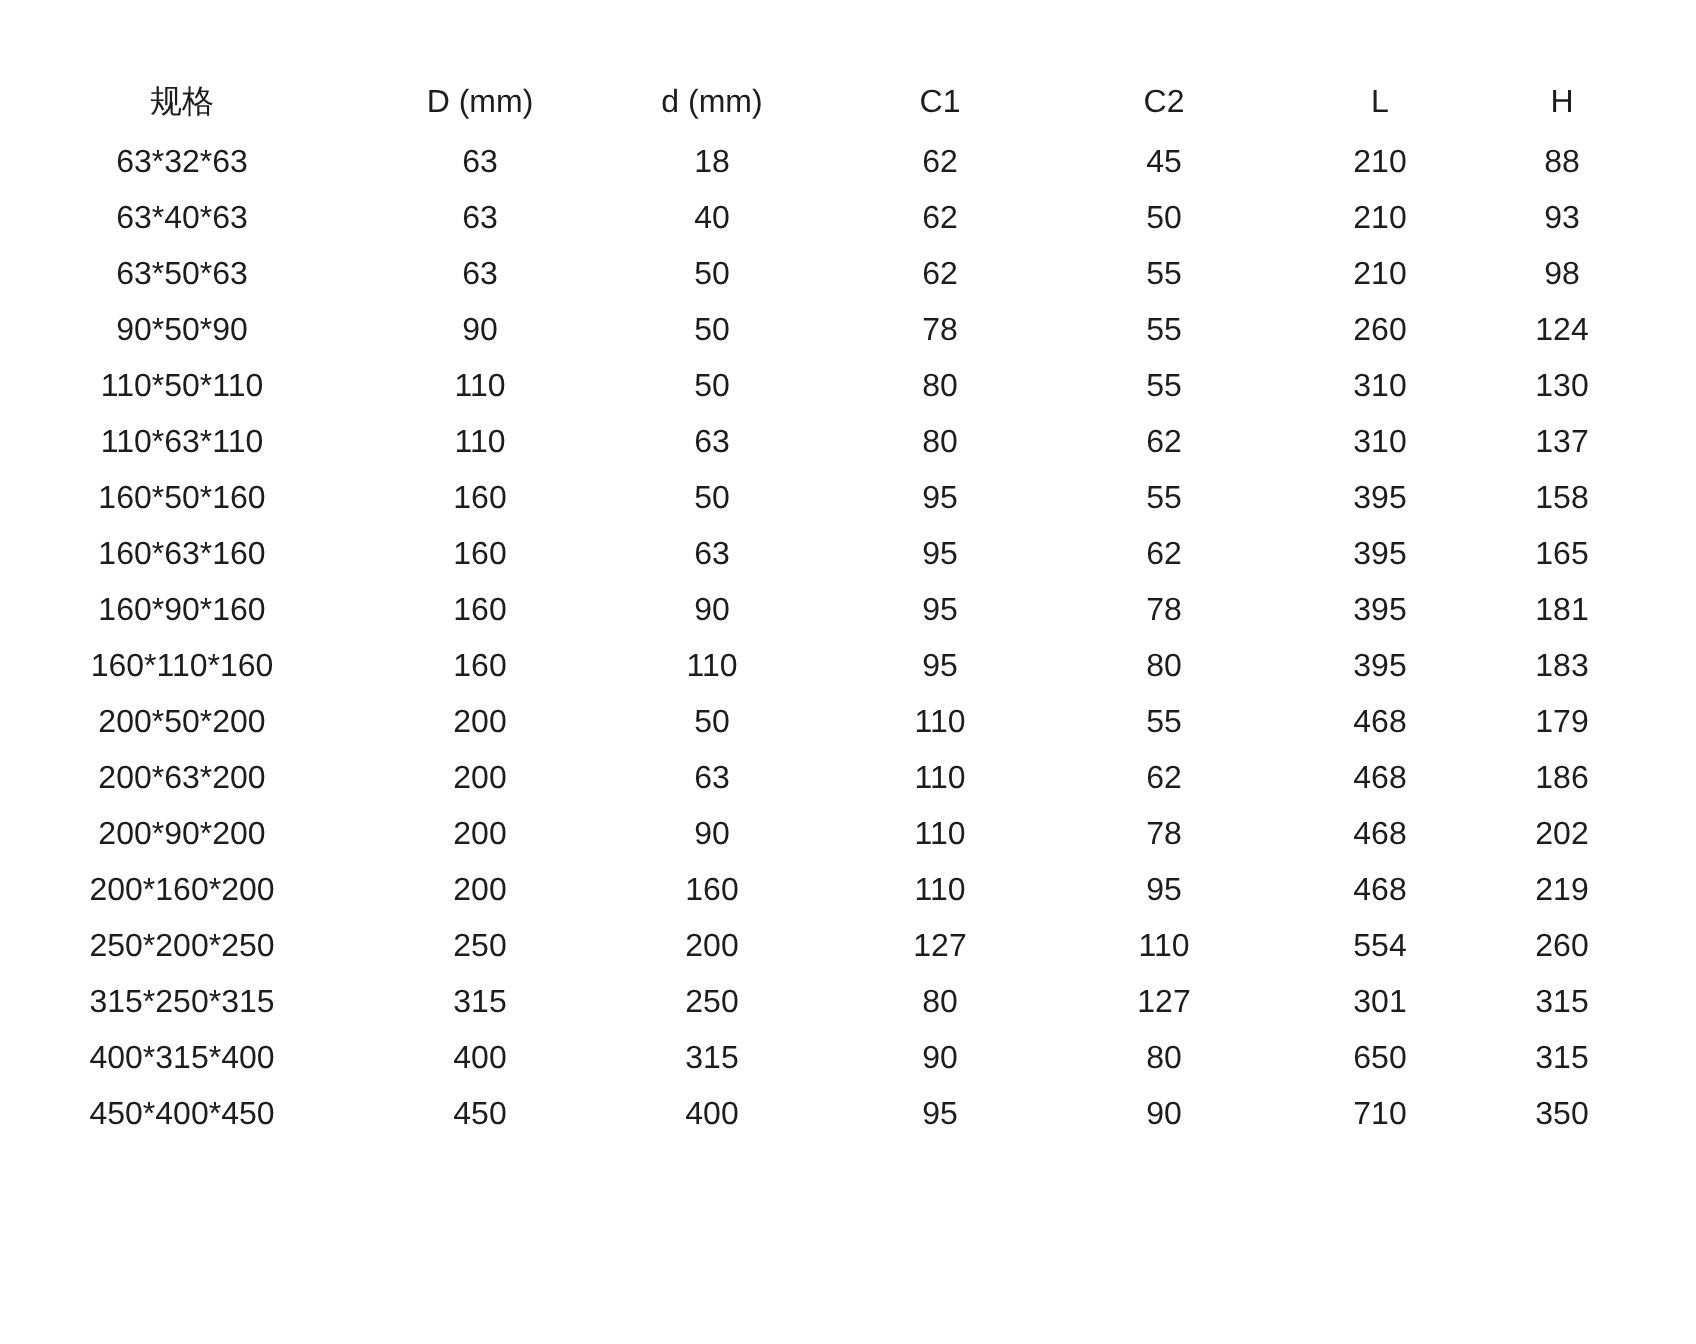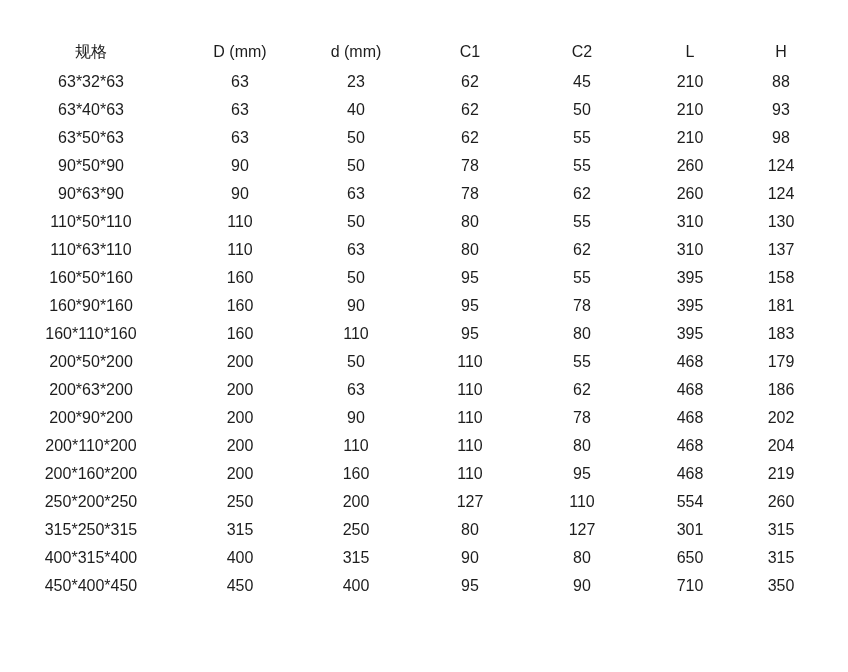--- a/index.html
+++ b/index.html
@@ -72,21 +72,21 @@
         <th>C1</th>
         <th>C2</th>
         <th>L</th>
         <th>H</th>
       </tr>
     </thead>
     <tbody>
       <tr>
         <td>63*32*63</td>
         <td>63</td>
-        <td>23</td>
+        <td>18</td>
         <td>62</td>
         <td>45</td>
         <td>210</td>
         <td>88</td>
       </tr>
       <tr>
         <td>63*40*63</td>
         <td>63</td>
         <td>40</td>
         <td>62</td>
@@ -106,29 +106,20 @@
       <tr>
         <td>90*50*90</td>
         <td>90</td>
         <td>50</td>
         <td>78</td>
         <td>55</td>
         <td>260</td>
         <td>124</td>
       </tr>
       <tr>
-        <td>90*63*90</td>
-        <td>90</td>
-        <td>63</td>
-        <td>78</td>
-        <td>62</td>
-        <td>260</td>
-        <td>124</td>
-      </tr>
-      <tr>
         <td>110*50*110</td>
         <td>110</td>
         <td>50</td>
         <td>80</td>
         <td>55</td>
         <td>310</td>
         <td>130</td>
       </tr>
       <tr>
         <td>110*63*110</td>
@@ -142,20 +133,29 @@
       <tr>
         <td>160*50*160</td>
         <td>160</td>
         <td>50</td>
         <td>95</td>
         <td>55</td>
         <td>395</td>
         <td>158</td>
       </tr>
       <tr>
+        <td>160*63*160</td>
+        <td>160</td>
+        <td>63</td>
+        <td>95</td>
+        <td>62</td>
+        <td>395</td>
+        <td>165</td>
+      </tr>
+      <tr>
         <td>160*90*160</td>
         <td>160</td>
         <td>90</td>
         <td>95</td>
         <td>78</td>
         <td>395</td>
         <td>181</td>
       </tr>
       <tr>
         <td>160*110*160</td>
@@ -185,29 +185,20 @@
         <td>186</td>
       </tr>
       <tr>
         <td>200*90*200</td>
         <td>200</td>
         <td>90</td>
         <td>110</td>
         <td>78</td>
         <td>468</td>
         <td>202</td>
-      </tr>
-      <tr>
-        <td>200*110*200</td>
-        <td>200</td>
-        <td>110</td>
-        <td>110</td>
-        <td>80</td>
-        <td>468</td>
-        <td>204</td>
       </tr>
       <tr>
         <td>200*160*200</td>
         <td>200</td>
         <td>160</td>
         <td>110</td>
         <td>95</td>
         <td>468</td>
         <td>219</td>
       </tr>

